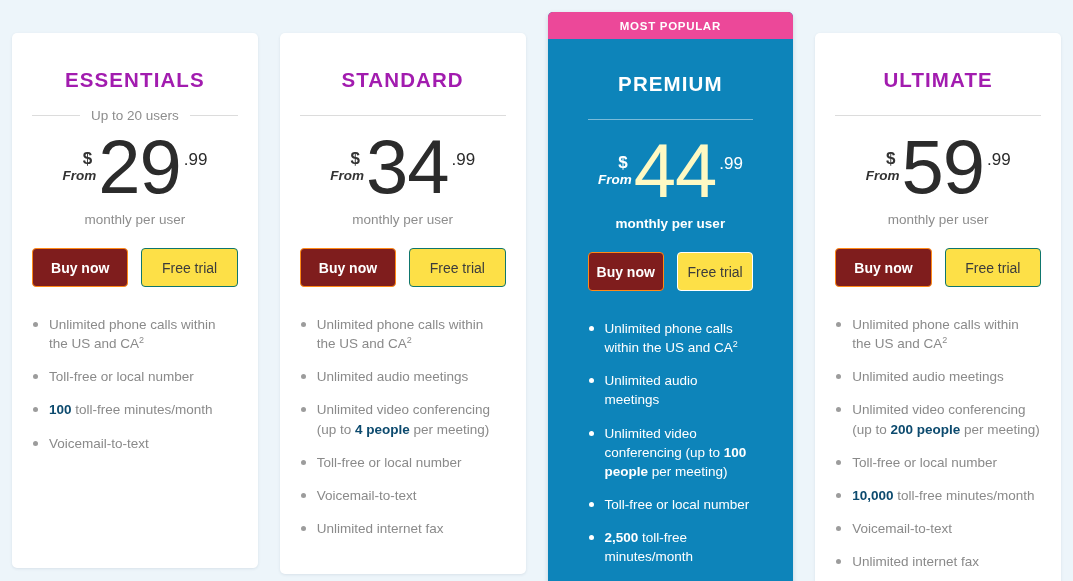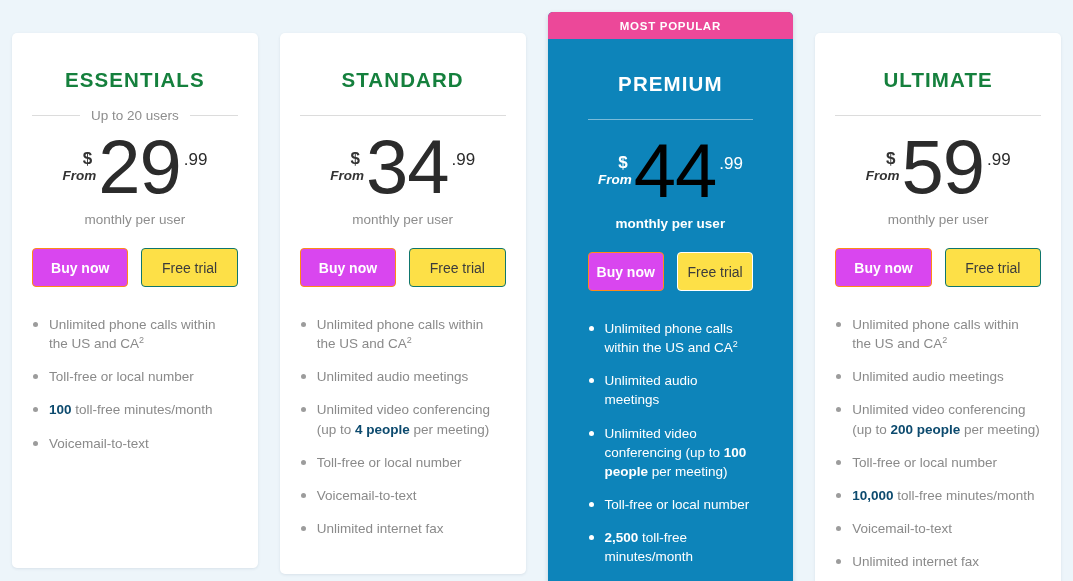--- a/index.html
+++ b/index.html
@@ -78,21 +78,21 @@
     flex-direction: column;
     flex: 1;
   }
 
   
   .plan-title {
     text-align: center;
     font-size: 20.5px;
     font-weight: bold;
     letter-spacing: 1.1px;
-    color: #15803d;
+    color: #a21caf;
     margin-top: 17px;
     margin-bottom: 15px;
   }
   .featured .plan-title { color: #ffffff; }
 
   
   .plan-divider {
     display: flex;
     align-items: center;
     justify-content: space-between;
@@ -148,21 +148,21 @@
   }
   .featured .price-currency, .featured .price-from { color: #ffffff; }
 
   .price-main {
     font-size: 76px;
     line-height: 0.86;
     font-weight: 400;
     color: #2b2b2b;
     letter-spacing: -1px;
   }
-  .featured .price-main { color: #000000; }
+  .featured .price-main { color: #fef9c3; }
 
   .price-cents {
     font-size: 17px;
     color: #2b2b2b;
     align-self: flex-start;
     margin-top: 16px;
     margin-left: 3px;
   }
   .featured .price-cents { color: #ffffff; }
 
@@ -187,21 +187,21 @@
     border-radius: 4px;
     font-size: 14px;
     display: flex;
     align-items: center;
     justify-content: center;
     cursor: pointer;
     user-select: none;
     border: 1px solid transparent;
   }
   .btn-buy {
-    background: #d946ef;
+    background: #7f1d1d;
     color: #ffffff;
     font-weight: bold;
     border-color: #ff8a17;
   }
   .btn-trial {
     background: #fde047;
     color: #3c3c3c;
     border: 1px solid #0f766e;
   }
   .featured .btn-trial { border-color: #ffffff; }

